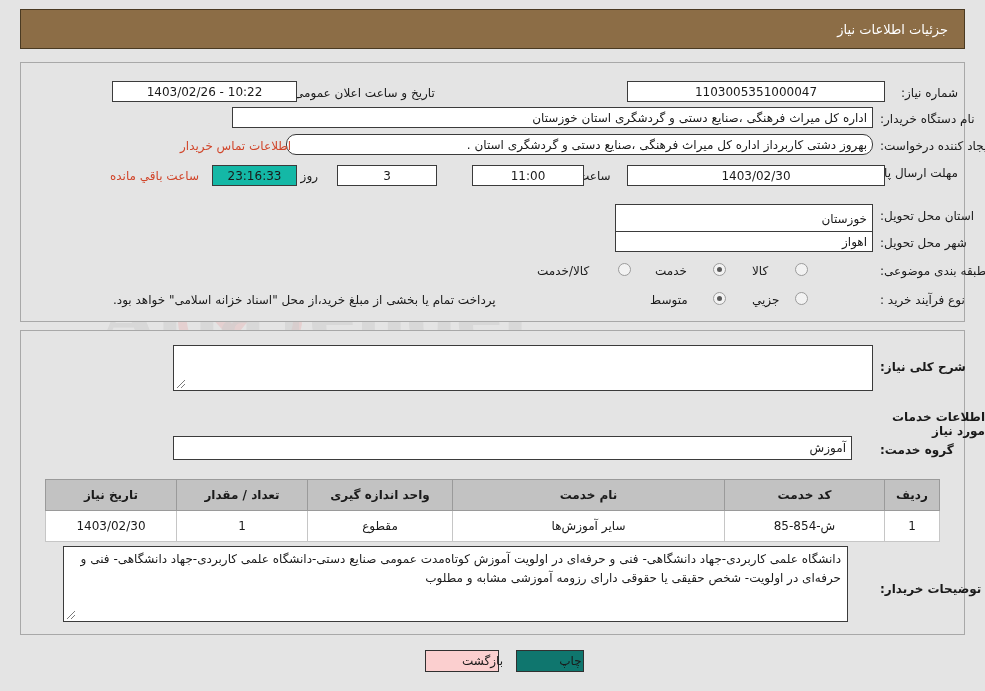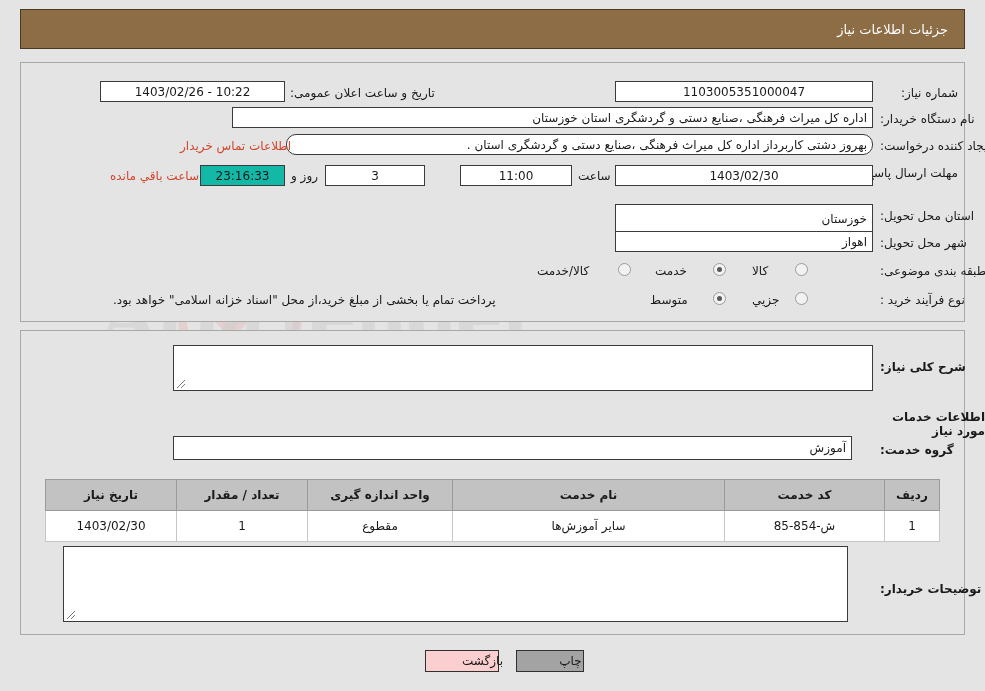--- a/index.html
+++ b/index.html
@@ -91,21 +91,21 @@
     font-size:12px;
     color:#1a1a1a;
     display:flex;align-items:center;
     padding:0 5px;
     white-space:nowrap;
     overflow:hidden;
     line-height:1;
   }
   .box.rt{justify-content:flex-start;}
   .box.cream{background:#14b8a6;}
-  .box.num{direction:ltr;justify-content:center;}
+  .box.num{direction:ltr;justify-content:center;margin-left:12px;}
 
   .plain{
     position:absolute;
     font-size:12px;white-space:nowrap;
   }
   .link{
     color:#d1452a;
   }
 
   
@@ -180,21 +180,21 @@
     position:absolute;
     border:1px solid #303030;
     box-sizing:border-box;
     font-size:12px;
     display:flex;align-items:center;justify-content:center;
     cursor:pointer;
     color:#1a1a1a;
     height:22px;
     padding-left:41px;
   }
-  .btn.print{background:#a3a3a3;}
+  .btn.print{background:#0f766e;}
   .btn.back {background:#fbcfcf;}
 </style>
 </head>
 <body>
 
 <div class="watermark">
   <svg class="wm-shield" viewBox="0 0 128 150">
     <path d="M64 4 L122 26 L122 78 C122 116 96 136 64 146 C32 136 6 116 6 78 L6 26 Z" fill="none" stroke="#e9a5a5" stroke-width="9"></path>
     <path d="M34 72 L56 96 L96 48" fill="none" stroke="#e9a5a5" stroke-width="11" stroke-linecap="round" stroke-linejoin="round"></path>
   </svg>
@@ -288,20 +288,21 @@
         <td>سایر آموزش‌ها</td>
         <td>مقطوع</td>
         <td class="ltr">1</td>
         <td class="ltr">1403/02/30</td>
       </tr>
     </tbody>
   </table>
 
   <div class="lbl lblbold" style="left:880px;top:582px;">توضیحات خریدار:</div>
   <div class="ta" style="left:63px;top:546px;width:785px;height:76px;">
+    <span>دانشگاه علمی کاربردی-جهاد دانشگاهی- فنی و حرفه‌ای در اولویت آموزش کوتاه‌مدت عمومی صنایع دستی-دانشگاه علمی کاربردی-جهاد دانشگاهی- فنی و حرفه‌ای در اولویت- شخص حقیقی یا حقوقی دارای رزومه آموزشی مشابه و مطلوب</span>
     <svg class="grip" viewBox="0 0 10 10">
       <path d="M9 1 L1 9 M9 5 L5 9" stroke="#7a7a7a" stroke-width="1" fill="none"></path>
     </svg>
   </div>
 
   <div class="btn back" style="left:425px;top:650px;width:74px;">بازگشت</div>
   <div class="btn print" style="left:516px;top:650px;width:68px;">چاپ</div>
 
 </div>
 

